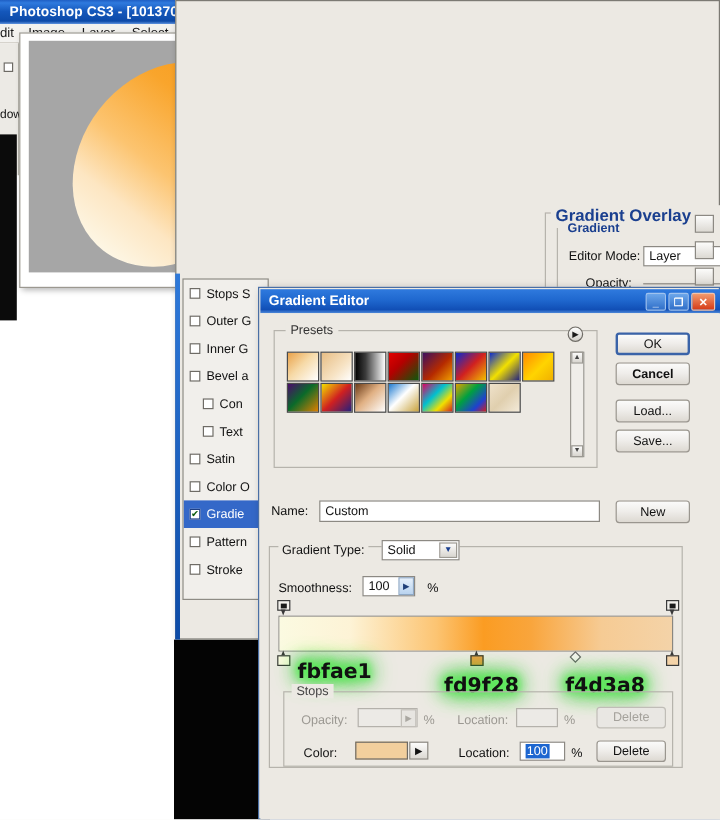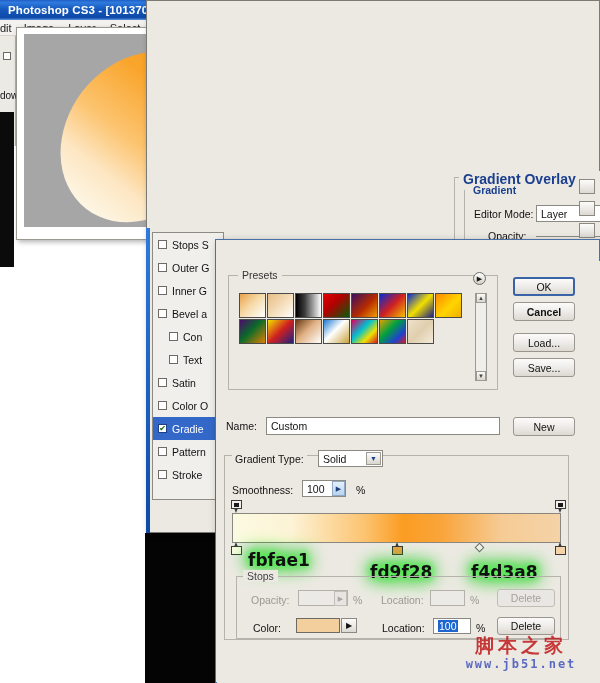--- a/index.html
+++ b/index.html
@@ -512,20 +512,28 @@
         <span>Pattern</span>
       </div>
       <div class="ls-item">
         <span class="ls-chk"></span>
         <span>Stroke</span>
       </div>
     </div>
 
   <div class="ge-dialog">
 
+    <div class="ge-title">
+      <span>Gradient Editor</span>
+      <span class="ge-btns">
+        <span class="tb-btn">_</span>
+        <span class="tb-btn">❐</span>
+        <span class="tb-btn close">✕</span>
+      </span>
+    </div>
 
     <div class="ge-body"></div>
   </div>
 
   <div class="fs" style="left:228px; top:275px; width:270px; height:115px;"></div>
   <div class="fs-legend" style="left:238px; top:269px;">Presets</div>
   <div style="position:absolute; left:473px; top:272px; width:13px; height:13px; border:1px solid #6f6c66; border-radius:50%;
               background:linear-gradient(to bottom,#fdfdfc,#d4d1cb); display:flex; align-items:center; justify-content:center;
               font-size:7px; color:#1a1a1a;">▶</div>
 
@@ -648,18 +656,14 @@
 
   <div style="position:absolute; left:382px; top:622px; font-size:10.5px; color:#111;">Location:</div>
   <div class="txtfield" style="left:433px; top:618px; width:38px; height:16px;">
     <span class="sel-blue" style="padding:0 1px;">100</span>
   </div>
   <div style="position:absolute; left:476px; top:622px; font-size:10.5px; color:#111;">%</div>
   <div class="pbtn" style="left:497px; top:617px; width:58px; height:18px;">
     <span>Delete</span>
   </div>
 
-  <div class="watermark">
-    <div class="wm-cn">脚本之家</div>
-    <div class="wm-url">www.jb51.net</div>
-  </div>
 
 </div>
 
 </body></html>

